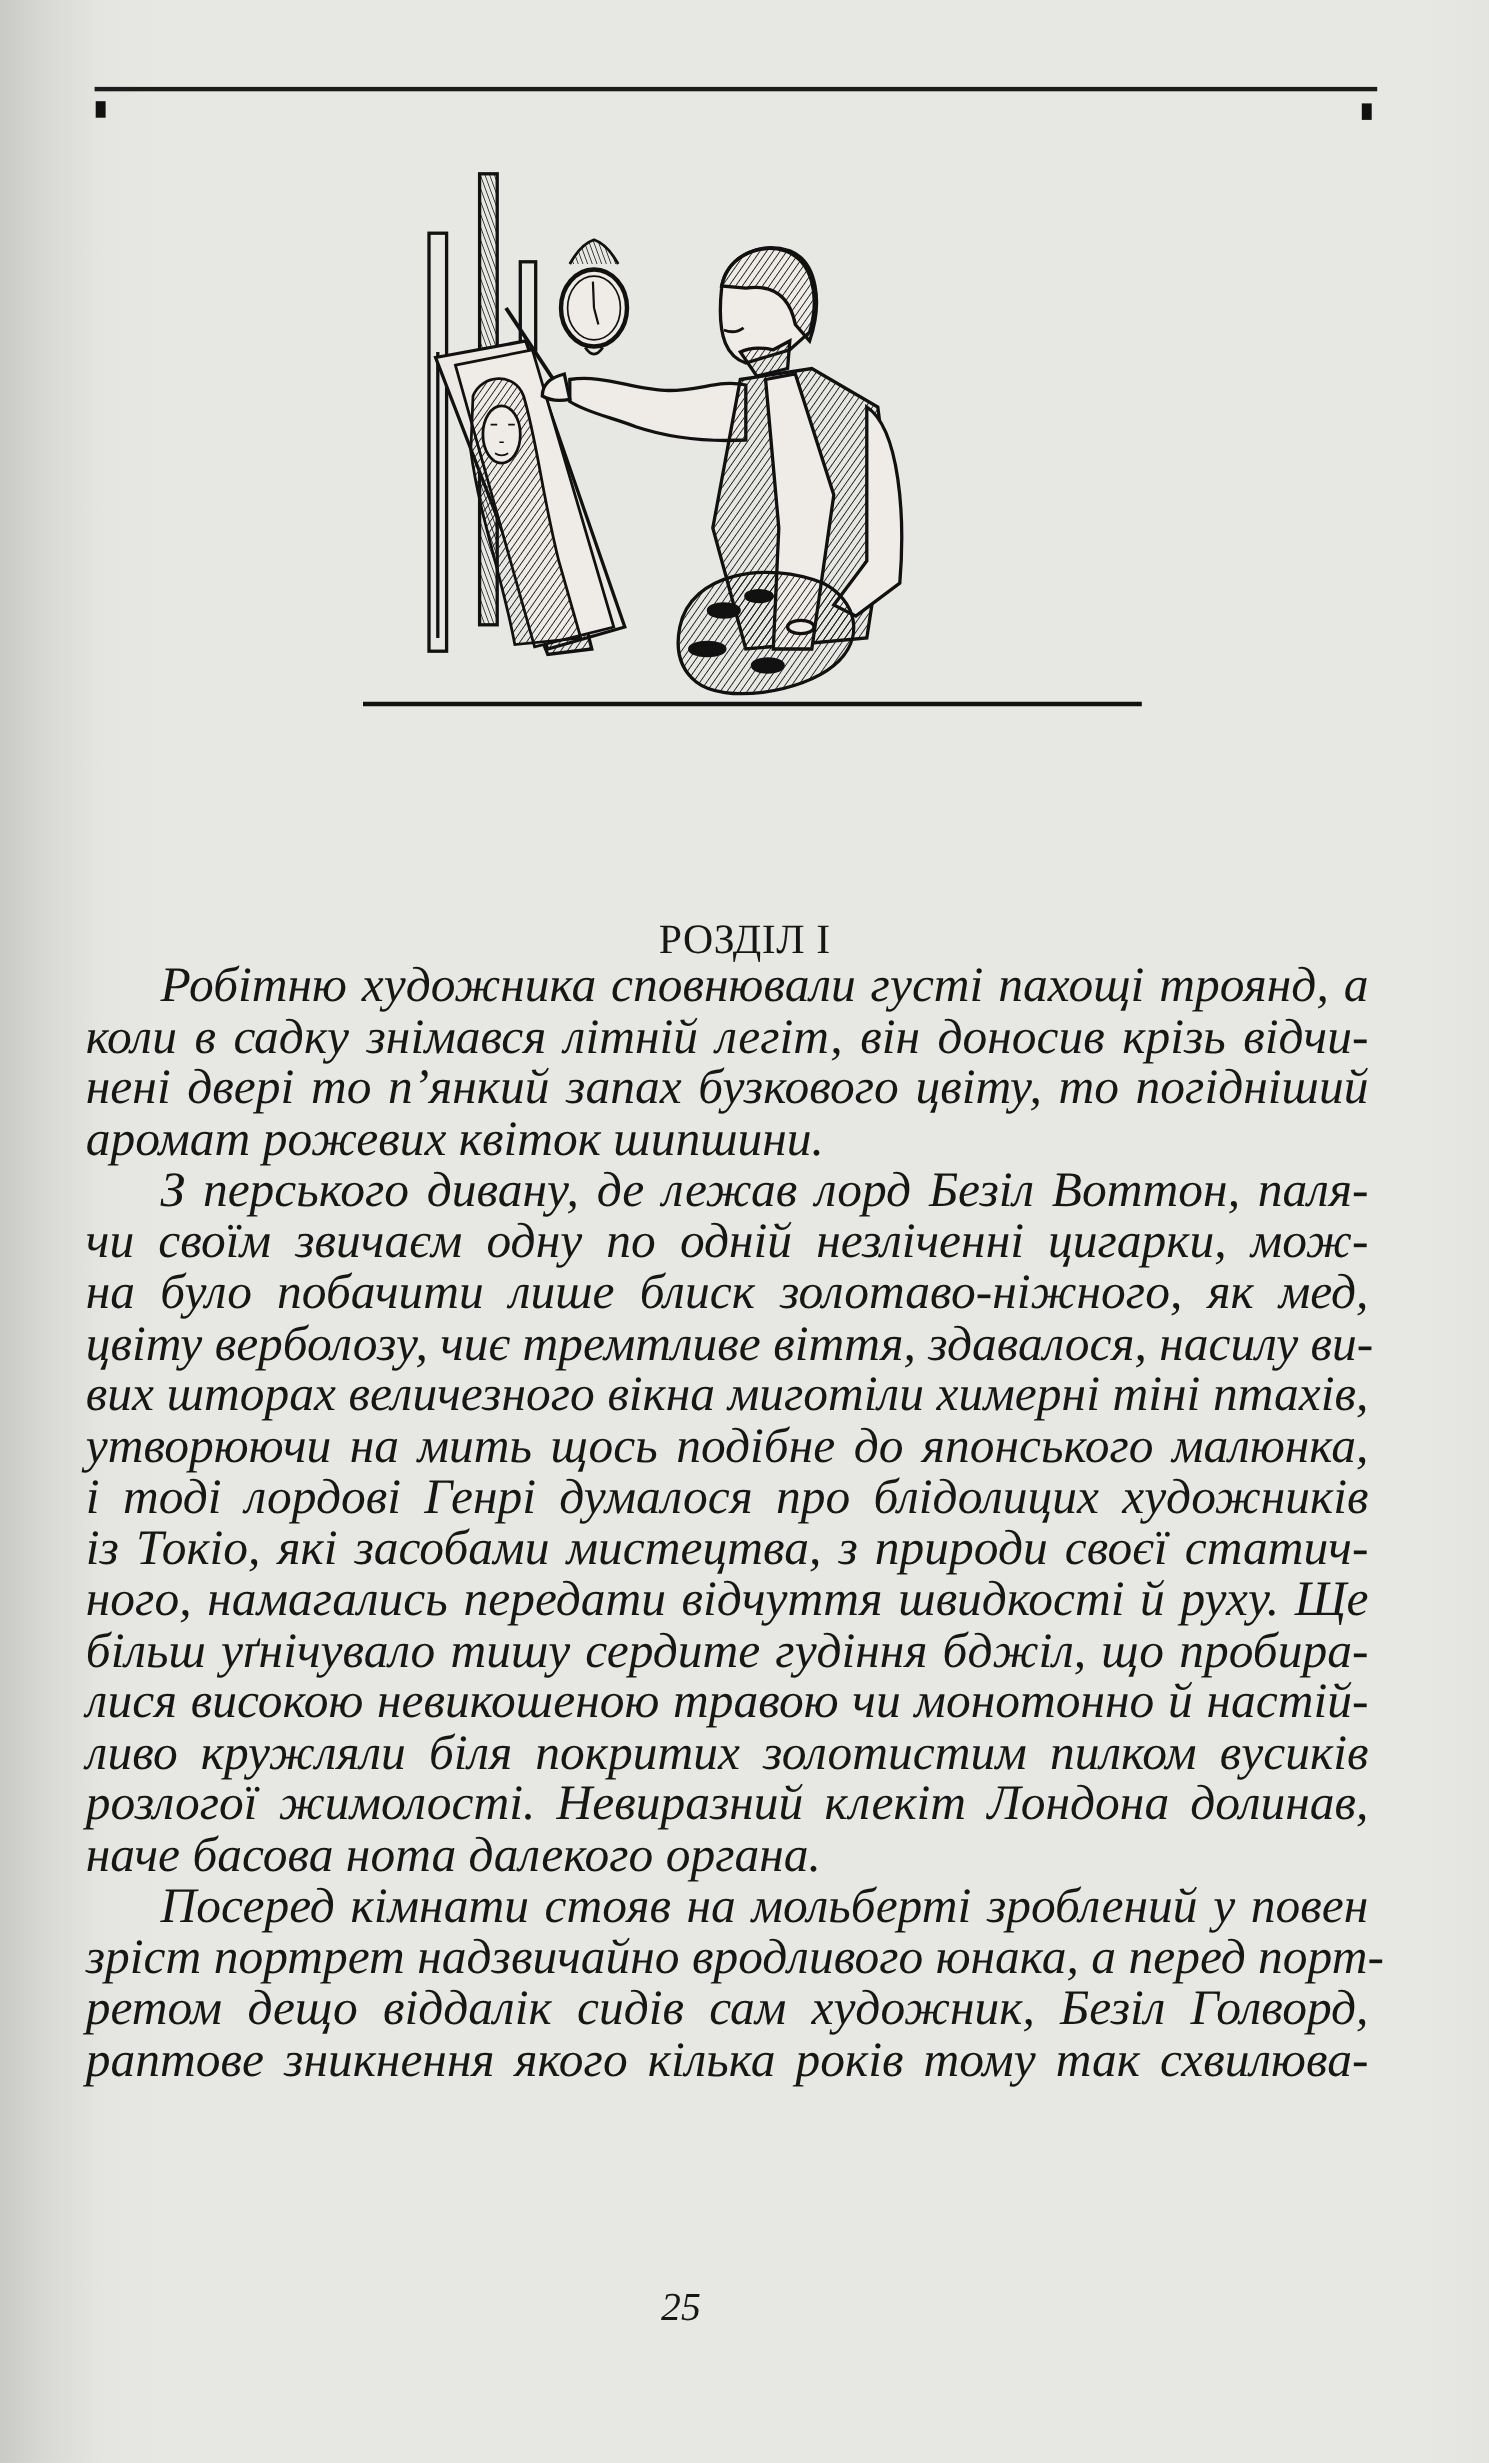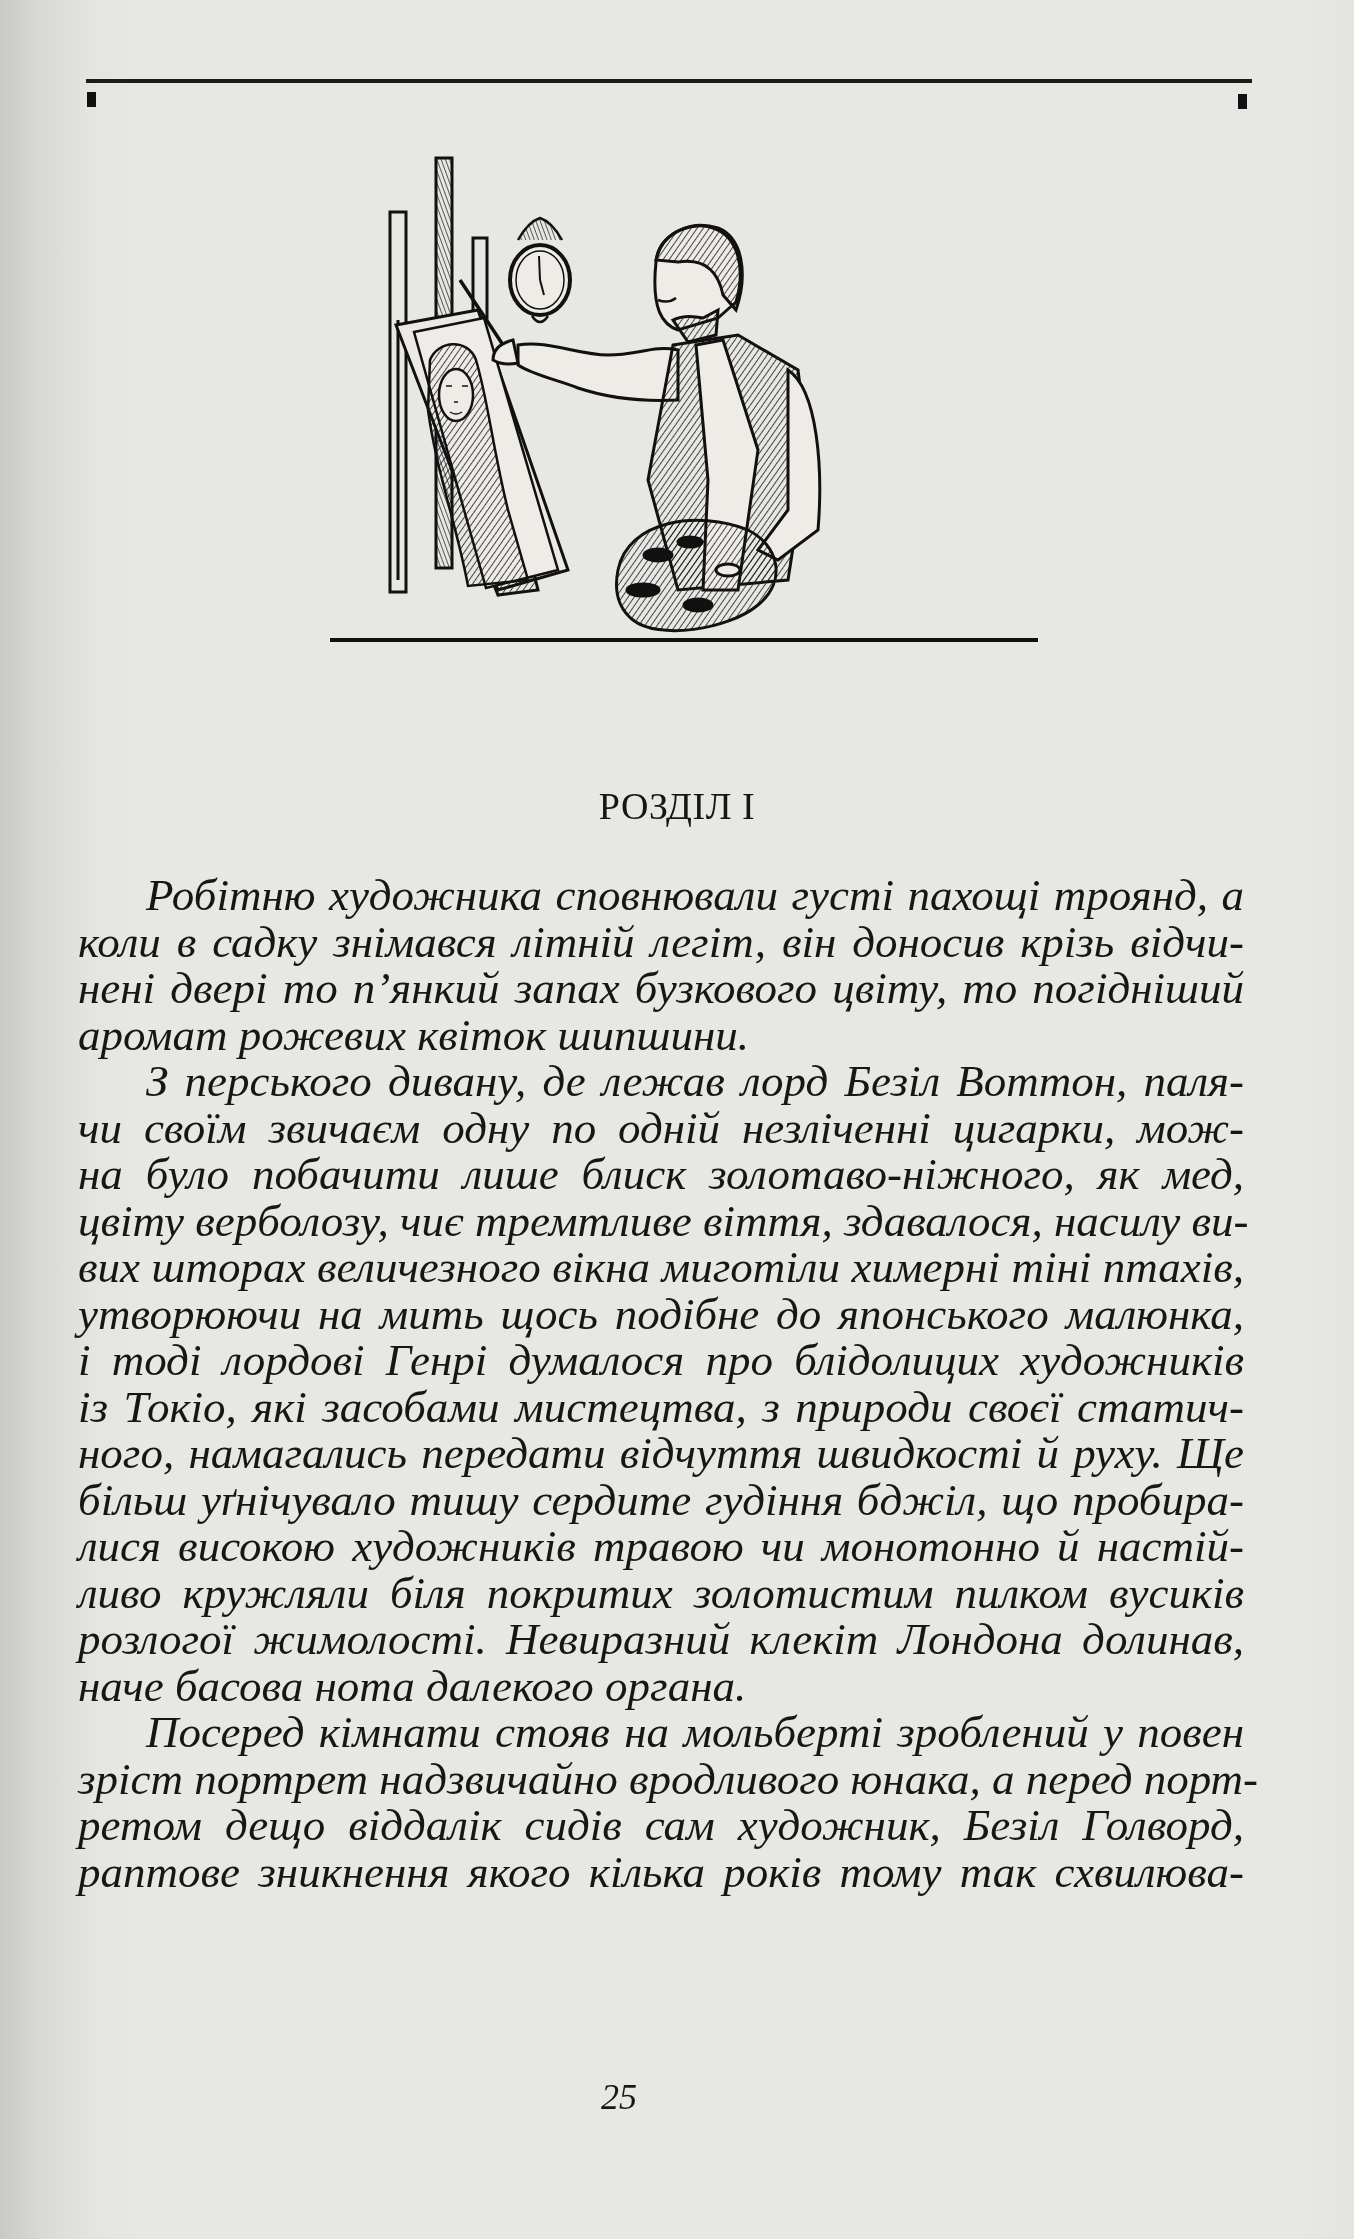--- a/index.html
+++ b/index.html
@@ -45,21 +45,21 @@
       top: 150px;
       width: 740px;
       height: 560px;
     }
     .illustration svg { width: 100%; height: 100%; display: block; }
 
     .chapter-title {
       position: absolute;
       left: 0;
       width: 1354px;
-      top: 784px;
+      top: 832px;
       text-align: center;
       font-size: 38px;
       letter-spacing: 0.5px;
     }
 
     .body-text {
       position: absolute;
       left: 78px;
       top: 872px;
       width: 1166px;
@@ -177,21 +177,21 @@
     <span class="line indent">З перського дивану, де лежав лорд Безіл Воттон, паля-</span>
     <span class="line">чи своїм звичаєм одну по одній незліченні цигарки, мож-</span>
     <span class="line">на було побачити лише блиск золотаво-ніжного, як мед,</span>
     <span class="line">цвіту верболозу, чиє тремтливе віття, здавалося, насилу ви-</span>
     <span class="line">вих шторах величезного вікна миготіли химерні тіні птахів,</span>
     <span class="line">утворюючи на мить щось подібне до японського малюнка,</span>
     <span class="line">і тоді лордові Генрі думалося про блідолицих художників</span>
     <span class="line">із Токіо, які засобами мистецтва, з природи своєї статич-</span>
     <span class="line">ного, намагались передати відчуття швидкості й руху. Ще</span>
     <span class="line">більш уґнічувало тишу сердите гудіння бджіл, що пробира-</span>
-    <span class="line">лися високою художників травою чи монотонно й настій-</span>
+    <span class="line">лися високою невикошеною травою чи монотонно й настій-</span>
     <span class="line">ливо кружляли біля покритих золотистим пилком вусиків</span>
     <span class="line">розлогої жимолості. Невиразний клекіт Лондона долинав,</span>
     <span class="line last">наче басова нота далекого органа.</span>
 
     <span class="line indent">Посеред кімнати стояв на мольберті зроблений у повен</span>
     <span class="line">зріст портрет надзвичайно вродливого юнака, а перед порт-</span>
     <span class="line">ретом дещо віддалік сидів сам художник, Безіл Голворд,</span>
     <span class="line">раптове зникнення якого кілька років тому так схвилюва-</span>
   </div>
 

